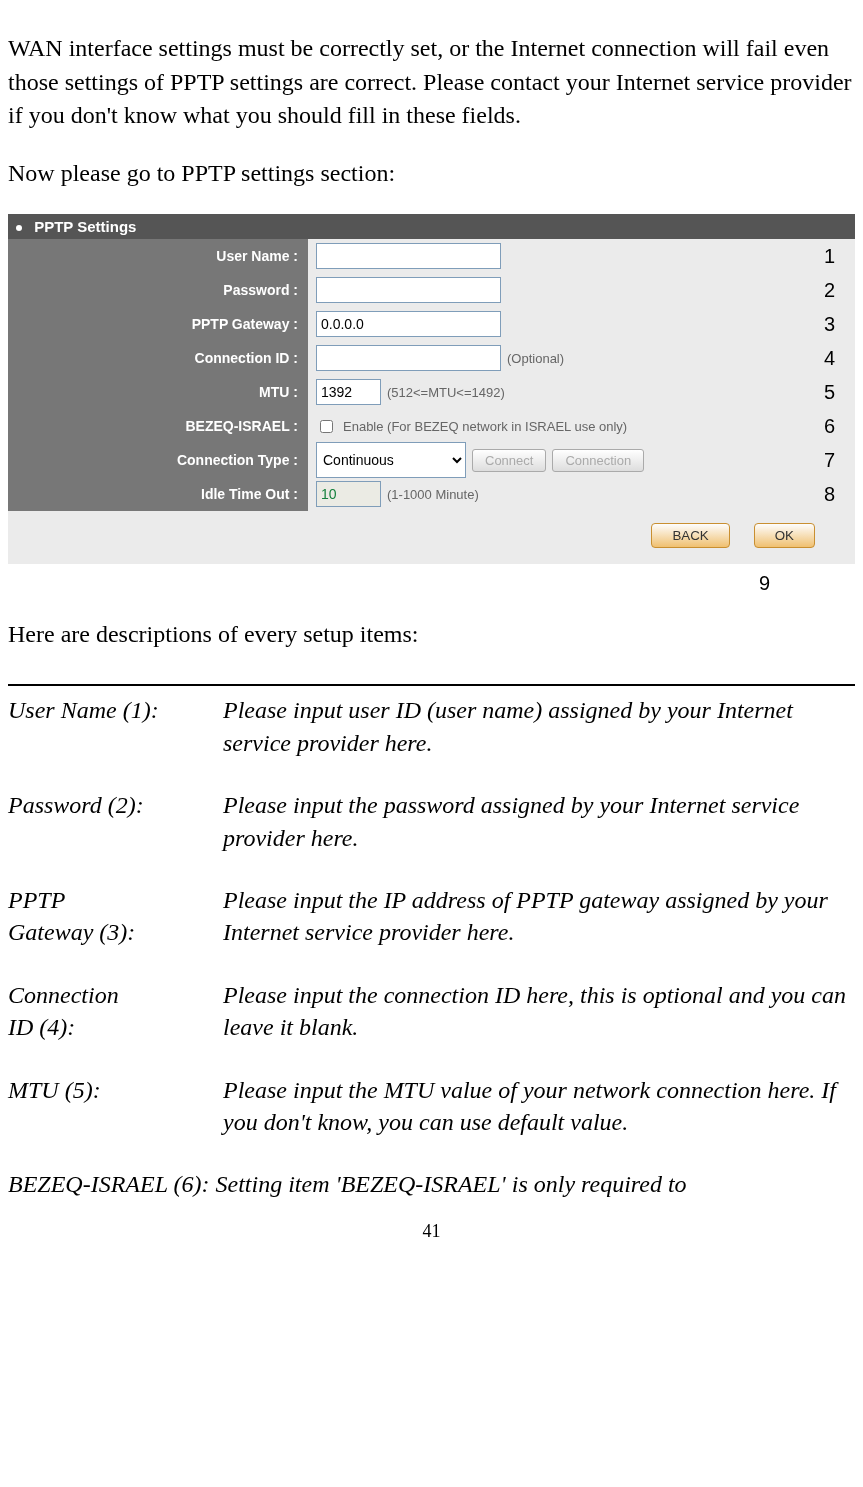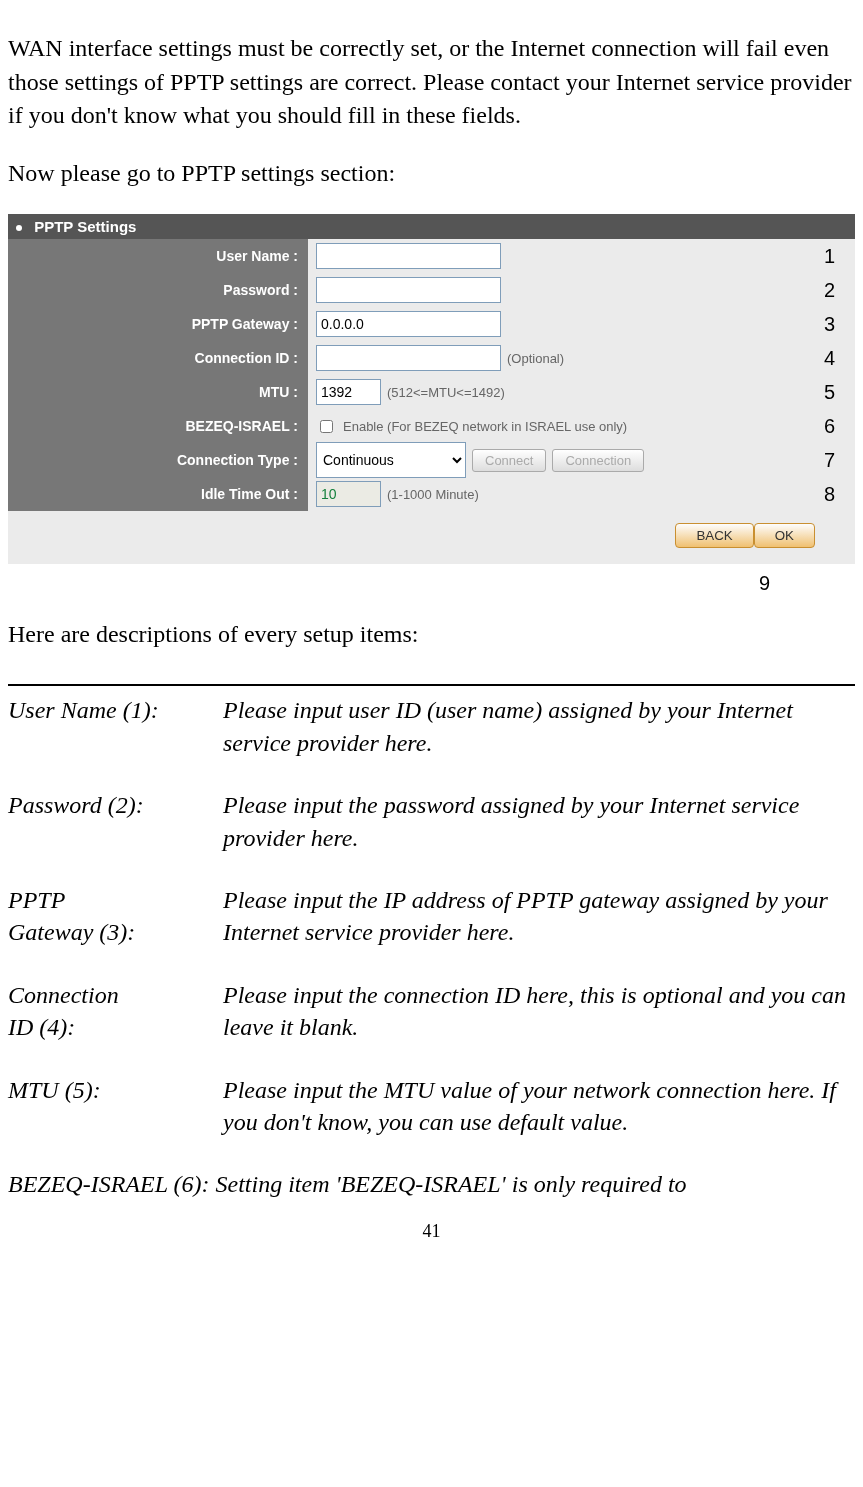--- a/index.html
+++ b/index.html
@@ -110,21 +110,21 @@
       color: #333;
       padding: 4px 20px;
       border-radius: 4px;
     }
     .checkbox {
       margin-right: 4px;
     }
     .bottom-buttons {
       display: flex;
       justify-content: flex-end;
-      gap: 0;
+      gap: 24px;
       padding: 12px 40px 0 8px;
     }
     .annotation {
       position: absolute;
       right: 20px;
       font-family: Arial, sans-serif;
       font-size: 20px;
       color: black;
     }
     .annotation-9 {

